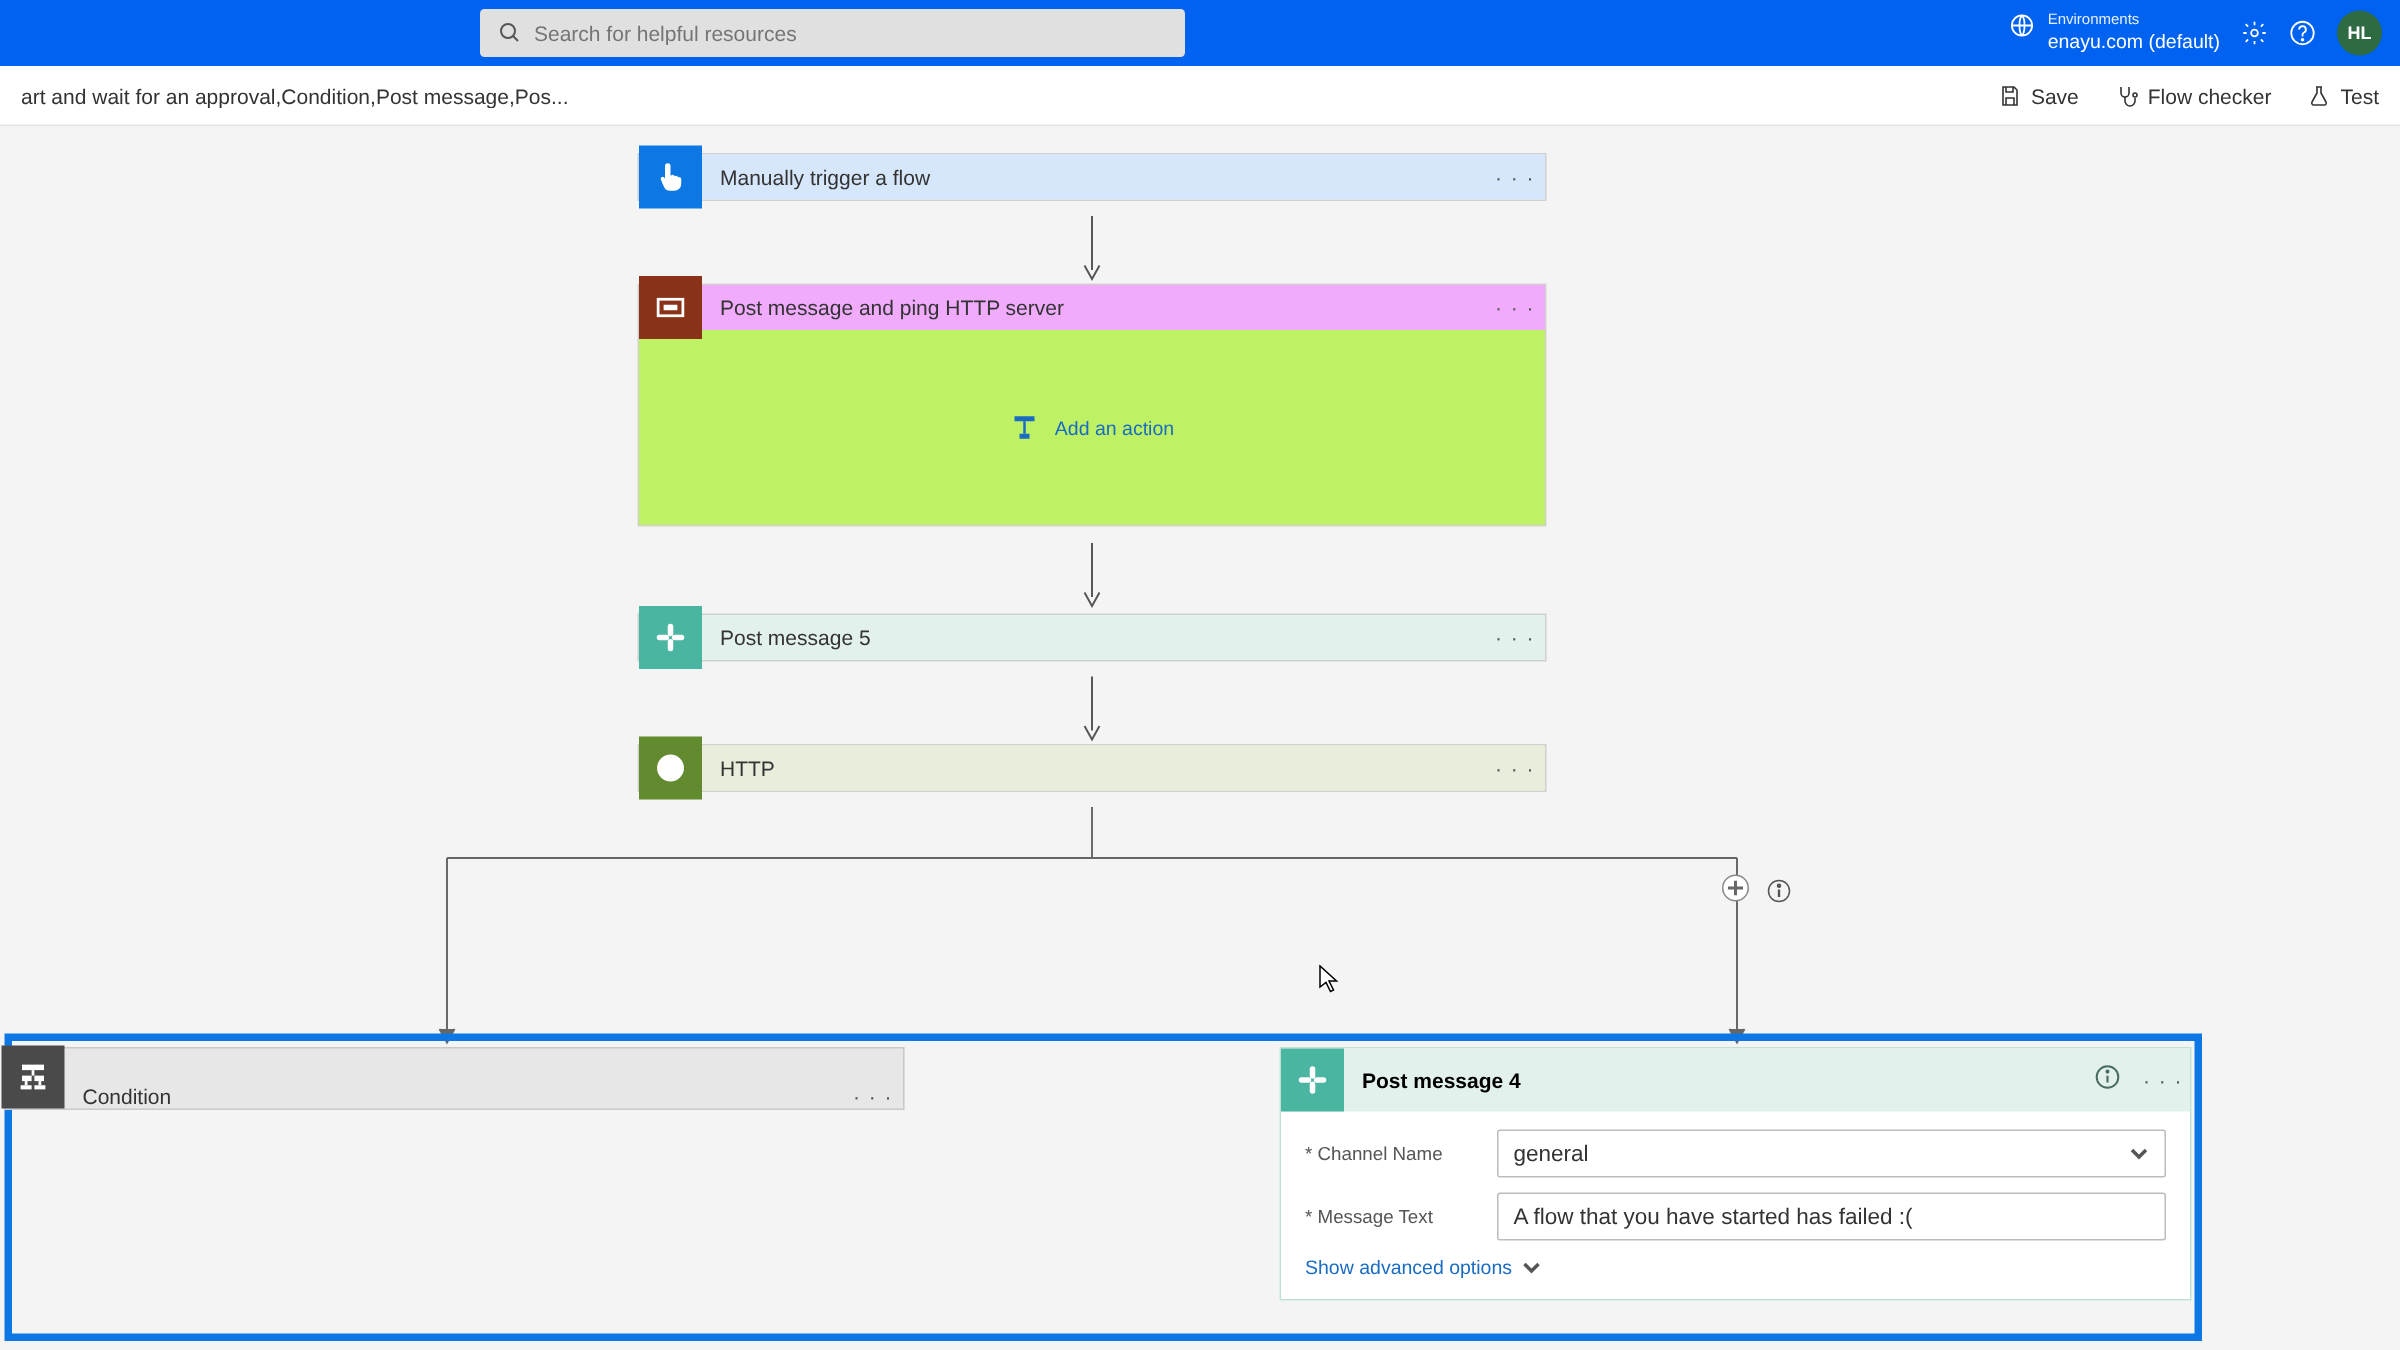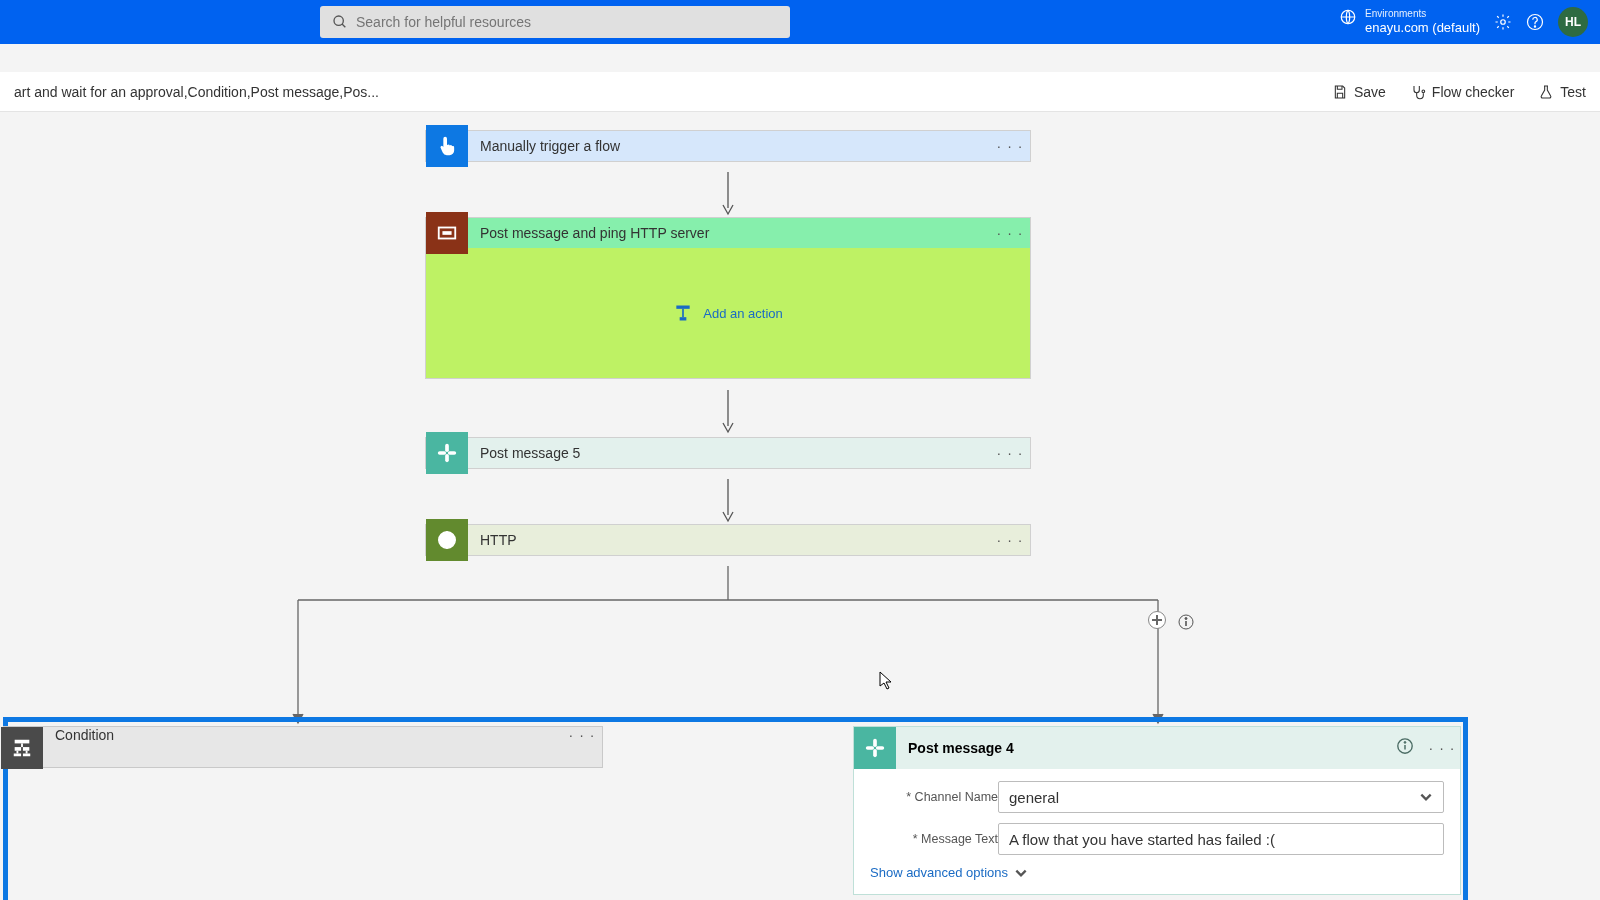--- a/index.html
+++ b/index.html
@@ -12,71 +12,71 @@
 .search-box input { border: none; background: transparent; flex: 1; font-size: 14px; color: #333; outline: none; }
 .header-right { margin-left: auto; display: flex; align-items: center; gap: 14px; color: #fff; }
 .env-block { display: flex; gap: 8px; }
 .env-text { line-height: 1.2; }
 .env-text .lbl { font-size: 10px; opacity: .9; }
 .env-text .val { font-size: 13px; }
 .hdr-icon { width: 18px; height: 18px; fill: none; stroke: #fff; stroke-width: 1.6; cursor: pointer; }
 .avatar { width: 30px; height: 30px; border-radius: 50%; background: #2e6b42; color: #fff; display: flex; align-items: center; justify-content: center; font-size: 12px; font-weight: 600; }
 
 
-.subbar { background: #fff; height: 40px; border-bottom: 1px solid #e4e4e4; display: flex; align-items: center; padding: 0 14px; margin-top: 28px; }
+.subbar { background: #fff; height: 40px; border-bottom: 1px solid #e4e4e4; display: flex; align-items: center; padding: 0 14px; }
 .breadcrumb { font-size: 14px; color: #333; white-space: nowrap; overflow: hidden; }
 .subbar-right { margin-left: auto; display: flex; gap: 24px; }
 .sb-btn { display: flex; align-items: center; gap: 6px; font-size: 14px; color: #333; cursor: pointer; }
 .sb-btn svg { width: 16px; height: 16px; fill: none; stroke: #333; stroke-width: 1.6; }
 
 
 .canvas { position: relative; width: 100%; height: calc(100% - 84px); }
 
 
 .card { position: absolute; left: 425px; width: 606px; border: 1px solid #d0d0d0; background: #fff; }
 .card-head { height: 30px; display: flex; align-items: center; }
 .icon-box { width: 42px; height: 42px; display: flex; align-items: center; justify-content: center; flex-shrink: 0; }
 .icon-box svg { width: 22px; height: 22px; fill: #fff; }
 .card-title { flex: 1; padding-left: 12px; font-size: 14px; color: #333; }
 .more { width: 40px; text-align: center; color: #555; cursor: pointer; font-size: 14px; letter-spacing: 1px; }
 
 
 .c1 .card-head { background: #d6e7fb; }
 .c1 .icon-box { background: #0d78e3; }
-.c2 .card-head { background: #86efac; }
+.c2 .card-head { background: #f0abfc; }
 .c2 .icon-box { background: #8a3217; }
 .c2 .body { height: 130px; background: #bef264; display: flex; align-items: center; justify-content: center; gap: 10px; }
 .add-action { display: flex; align-items: center; gap: 10px; color: #1a6bc4; font-size: 13px; cursor: pointer; }
 .add-action svg { width: 20px; height: 20px; fill: #1a6bc4; }
 .c3 .card-head { background: #e3f1ed; }
 .c3 .icon-box { background: #4ab6a1; }
 .c4 .card-head { background: #e8eedb; }
 .c4 .icon-box { background: #628a2e; }
 
 
 .arrow { position: absolute; left: 728px; width: 1px; }
 .arrow svg { stroke: #555; fill: #555; }
 
 
 .parallel-box { position: absolute; left: 3px; top: 605px; width: 1465px; height: 205px; border: 5px solid #0d78e3; background: transparent; }
 
 
-.cond-card { position: absolute; left: 3px; top: 614px; width: 600px; height: 42px; background: #e7e7e7; border: 1px solid #c9c9c9; display: flex; align-items: flex-start; }
+.cond-card { position: absolute; left: 3px; top: 614px; width: 600px; height: 42px; background: #e7e7e7; border: 1px solid #c9c9c9; display: flex; align-items: flex-end; }
 .cond-card .icon-box { background: #4a4a4a; width: 42px; height: 42px; margin-left: -3px; }
 .cond-card .ttl { padding-left: 12px; font-size: 14px; color: #333; flex: 1; }
 
 
 .pm4 { position: absolute; left: 853px; top: 614px; width: 608px; background: #fff; border: 1px solid #bfe0d8; }
 .pm4 .head { height: 42px; background: #e3f1ed; display: flex; align-items: center; }
 .pm4 .icon-box { background: #4ab6a1; }
 .pm4 .head .ttl { flex: 1; padding-left: 12px; font-size: 14px; color: #000000; font-weight: bold; }
 .pm4 .head .info { width: 28px; cursor: pointer; }
 .pm4 .head .info svg { width: 18px; height: 18px; stroke: #4a6b63; fill: none; }
 .pm4 .body { padding: 12px 16px 14px; }
-.field-row { display: flex; align-items: center; margin-bottom: 10px; text-align: right; }
+.field-row { display: flex; align-items: center; margin-bottom: 10px; }
 .field-lbl { width: 128px; font-size: 12.5px; color: #555; }
 .field-lbl::before { content: "* "; }
 .field-inp { flex: 1; height: 32px; border: 1px solid #bcbcbc; border-radius: 2px; padding: 0 10px; font-size: 15px; color: #333; display: flex; align-items: center; justify-content: space-between; background: #fff; }
 .chev { width: 14px; height: 14px; stroke: #555; fill: none; stroke-width: 2; }
 .adv { display: flex; align-items: center; gap: 6px; font-size: 13px; color: #1a6bc4; cursor: pointer; margin-top: 2px; }
 
 
 .plus-circ { position: absolute; width: 18px; height: 18px; border: 1px solid #888; border-radius: 50%; background: #fff; display: flex; align-items: center; justify-content: center; cursor: pointer; }
 .plus-circ svg { width: 10px; height: 10px; stroke: #666; stroke-width: 2; }
 .info-circ { position: absolute; width: 16px; height: 16px; }

